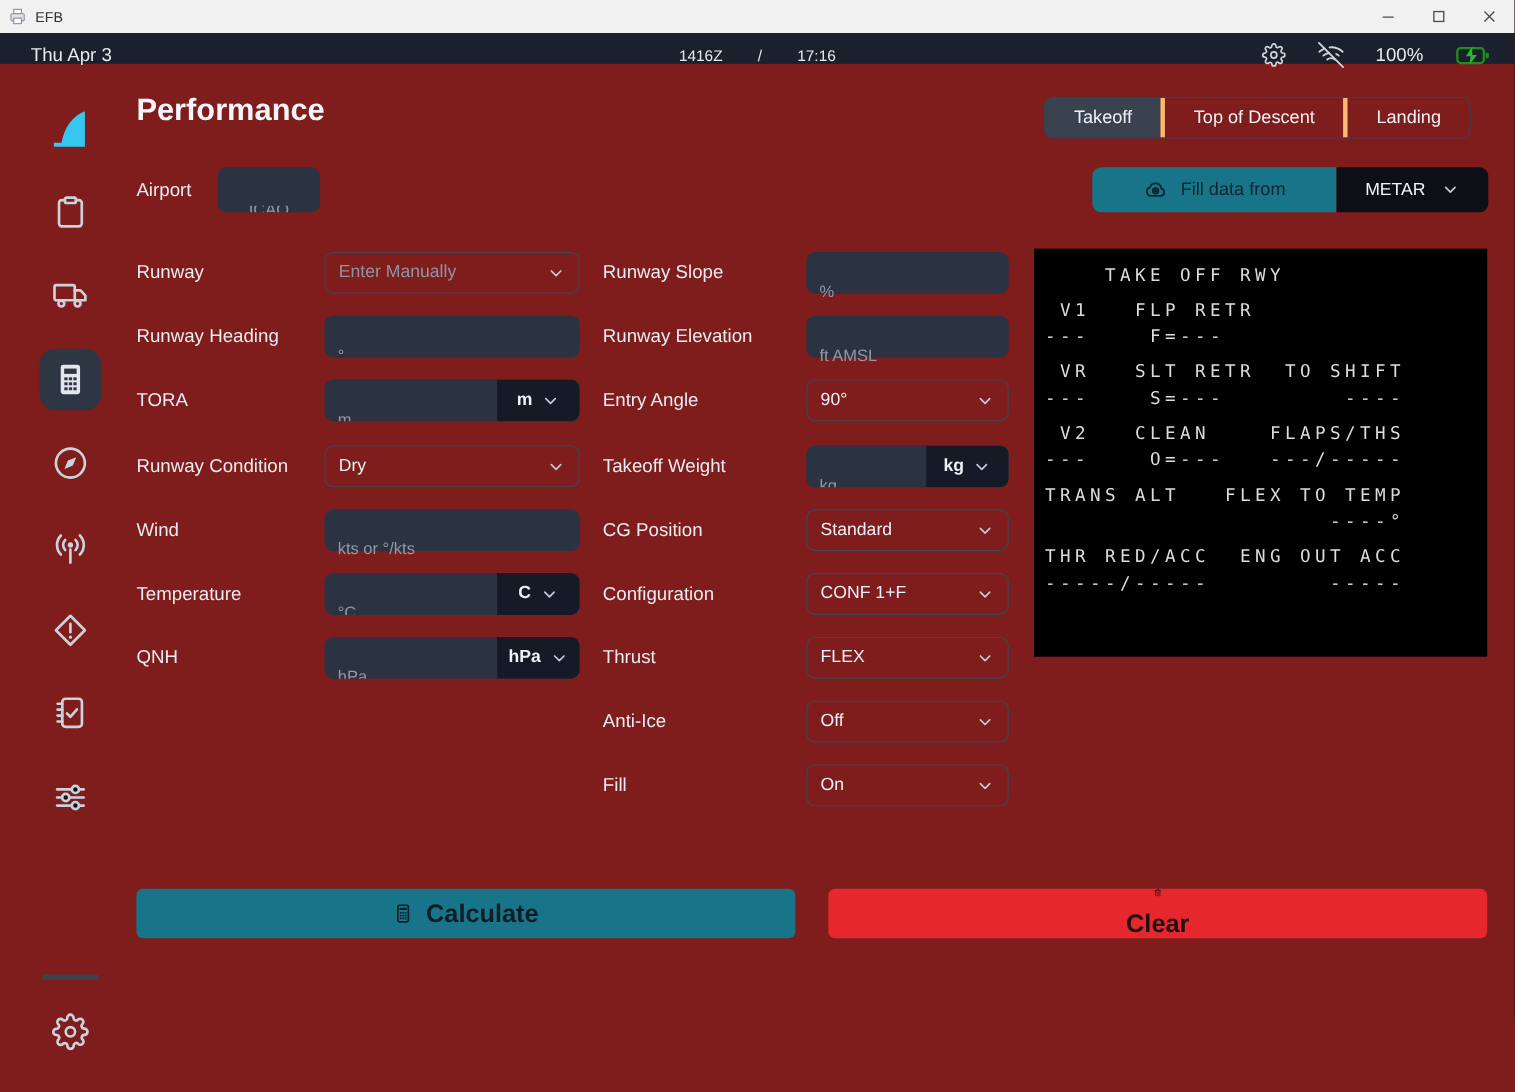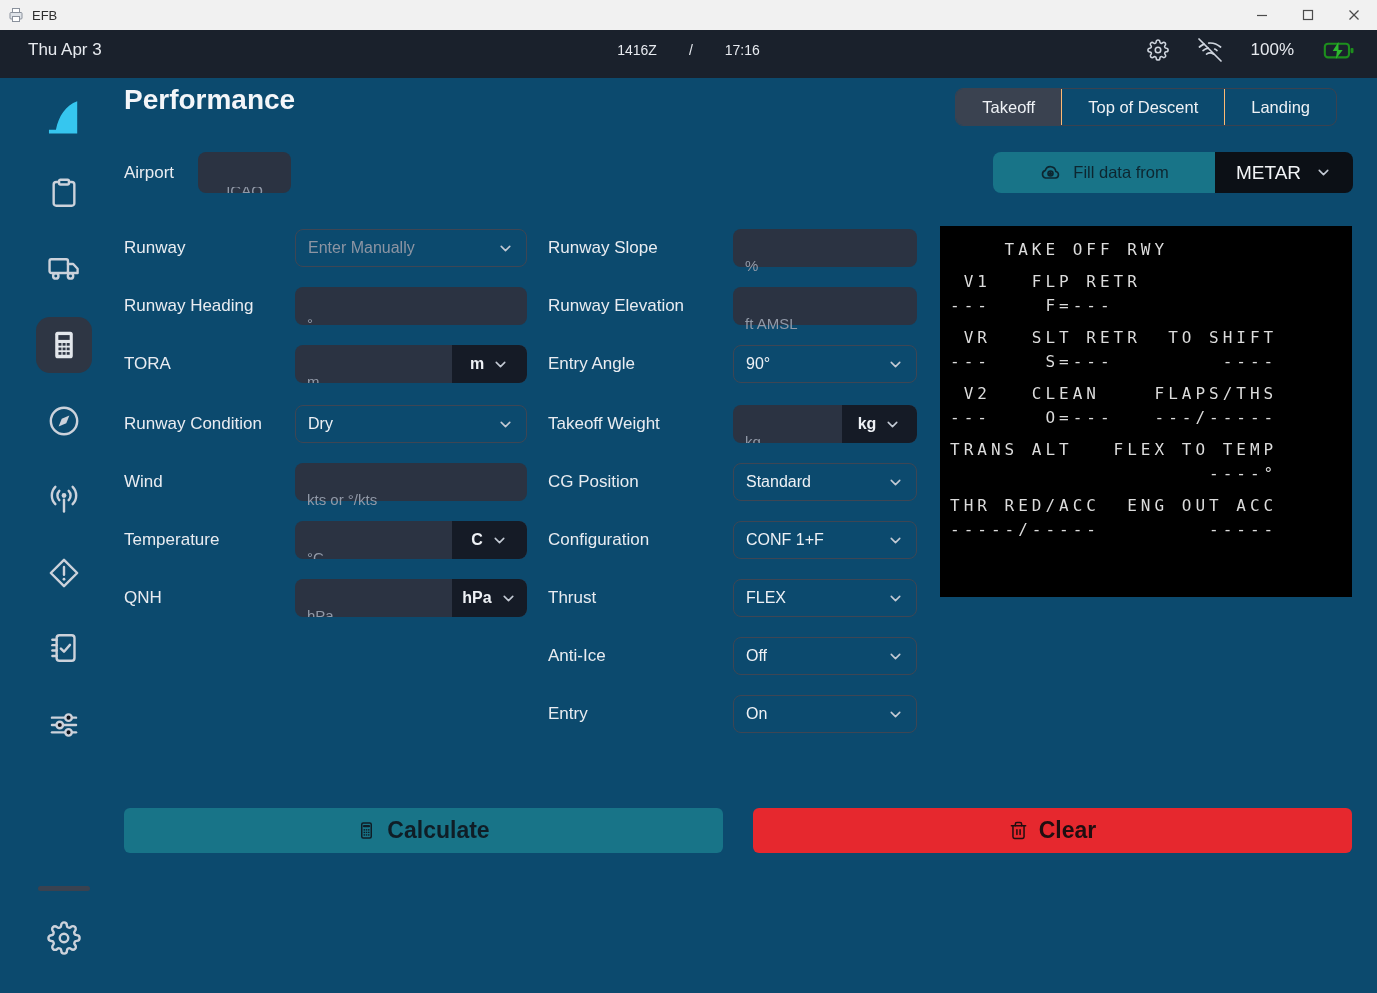--- a/index.html
+++ b/index.html
@@ -1,51 +1,51 @@
 <!DOCTYPE html>
 <html><head>
 <meta charset="utf-8">
 <style>
   * { margin:0; padding:0; box-sizing:border-box; }
   html,body { background:#0b0e14; }
   body { font-family:"Liberation Sans","DejaVu Sans",sans-serif; }
-  #app { position:relative; width:1377px; height:993px; background:#0c4a6e; overflow:hidden; }
+  #app { position:relative; width:1377px; height:993px; background:#7f1d1d; overflow:hidden; }
 
   
   .titlebar { position:absolute; top:0; left:0; width:100%; height:30px; background:#f1f1f1; display:flex; align-items:center; z-index:5; }
   .titlebar .app-icon { margin-left:8px; display:flex; }
   .titlebar .title-text { margin-left:8px; font-size:13px; color:#2f2f2f; }
   .win-controls { margin-left:auto; display:flex; height:100%; }
   .win-btn { width:46px; height:100%; display:flex; align-items:center; justify-content:center; color:#4b4b4b; cursor:pointer; }
 
   
-  .statusbar { position:absolute; top:30px; left:0; width:100%; height:48px; background:#1a212c; color:#e7eaef; }
+  .statusbar { position:absolute; top:30px; left:0; width:100%; height:28px; background:#1a212c; color:#e7eaef; }
   .sb-date { position:absolute; left:28px; top:0; height:40px; display:flex; align-items:center; font-size:17px; }
   .sb-clock { position:absolute; left:0; right:0; top:0; height:40px; display:flex; align-items:center; justify-content:center; gap:32px; font-size:14px; }
   .sb-right { position:absolute; right:22px; top:0; height:40px; display:flex; align-items:center; gap:29px; }
   .sb-pct { font-size:17px; }
 
   
   .sidebar-item { position:absolute; left:44px; width:40px; height:40px; display:flex; align-items:center; justify-content:center; color:#ccd2db; cursor:pointer; z-index:2; }
   .active-pill { position:absolute; left:36px; top:317px; width:56px; height:56px; border-radius:14px; background:#2e3644; z-index:1; }
   .side-divider { position:absolute; left:38px; top:886px; width:52px; height:5px; border-radius:3px; background:#3a4250; }
 
   
   .page-title { position:absolute; left:124px; top:84px; font-size:28px; font-weight:700; color:#f4f6f9; }
   .tab-group { position:absolute; right:40px; top:88px; height:38px; display:flex; border:1px solid #3a4250; border-radius:8px; overflow:hidden; }
   .tab { display:flex; align-items:center; justify-content:center; padding:0 26px; font-size:16.5px; color:#eef1f5; cursor:pointer; white-space:nowrap; }
   .tab.active { background:#3a4250; }
-  .tab + .tab { border-left:1px solid #fdba74; }
+  .tab + .tab { border-left:4px solid #fdba74; }
 
   
   .airport-label { position:absolute; left:124px; top:152px; height:41px; display:flex; align-items:center; font-size:17px; color:#e9ecf1; }
   .icao-box { position:absolute; left:198px; top:152px; width:93px; height:41px; background:#2b3342; border-radius:8px; display:flex; }
   .icao-box input { width:100%; text-align:center; }
   .fill-btn { position:absolute; right:162px; top:152px; width:222px; height:41px; background:#187488; border-radius:8px 0 0 8px; display:flex; align-items:center; justify-content:center; gap:11px; color:#0d2630; font-size:16.5px; font-weight:500; cursor:pointer; border:none; }
-  .metar-select { position:absolute; right:24px; top:152px; width:138px; height:41px; background:#0c1016; border-radius:0 8px 8px 0; display:flex; align-items:center; justify-content:center; gap:14px; color:#f2f4f7; font-size:19px; cursor:pointer; }
+  .metar-select { position:absolute; right:24px; top:152px; width:138px; height:41px; background:#0c1016; border-radius:0 8px 8px 0; display:flex; align-items:center; justify-content:center; gap:14px; color:#f2f4f7; font-size:16px; cursor:pointer; }
 
   
   #form-left  { position:absolute; left:124px; top:229px; width:403px; }
   #form-right { position:absolute; left:548px; top:229px; width:369px; }
   .form-row { display:flex; align-items:center; height:38px; margin-bottom:20px; }
   .form-row.group-gap { margin-top:22px; }
   .form-label { flex:0 0 171px; font-size:17px; color:#e9ecf1; }
   #form-right .form-label { flex:0 0 185px; }
   .select { flex:1; height:38px; border:1px solid #3e4654; border-radius:8px; display:flex; align-items:center; justify-content:space-between; padding:0 12px; cursor:pointer; background:transparent; }
   .select-value { font-size:16px; color:#eef1f5; }
@@ -60,21 +60,21 @@
   .iu-unit { flex:0 0 75px; background:#151b26; display:flex; align-items:center; justify-content:center; gap:8px; color:#eef1f5; font-size:16px; font-weight:600; cursor:pointer; border-radius:0 8px 8px 0; }
 
   
   .mcdu { position:absolute; left:940px; top:226px; width:412px; height:371px; background:#000; padding:12px 0 0 10px; font-family:"DejaVu Sans Mono",monospace; color:#dcdcdc; }
   .mcdu-line { white-space:pre; font-size:16px; letter-spacing:4px; line-height:24px; height:24px; }
   .mcdu-line.mcdu-gap { margin-top:8px; }
 
   
   .btn { position:absolute; top:808px; width:599px; height:45px; border-radius:6px; display:flex; align-items:center; justify-content:center; gap:11px; font-size:23px; font-weight:700; cursor:pointer; border:none; font-family:inherit; }
   .btn-calc { left:124px; background:#187488; color:#0f1d26; }
-  .btn-clear { left:753px; background:#e6282e; color:#200e10; }
+  .btn-clear { left:753px; background:#e6282e; color:#200e10;flex-direction:column; }
 </style>
 </head>
 <body>
 
 <div id="app">
 
   <div class="titlebar">
     <span class="app-icon">
       <svg width="16" height="16" viewBox="0 0 16 16" stroke="#8a919c" stroke-width="1" fill="none">
         <rect x="4.5" y="1.5" width="7" height="4" fill="#ffffff"></rect>
@@ -398,21 +398,21 @@
       <div class="form-row">
         <div class="form-label">Anti-Ice</div>
         <div class="select">
           <span class="select-value">Off</span>
           <svg class="chev" width="17" height="17" viewBox="0 0 24 24" fill="none" stroke="currentColor" stroke-width="2.2" stroke-linecap="round" stroke-linejoin="round">
             <polyline points="6 9 12 15 18 9"></polyline>
           </svg>
         </div>
       </div>
       <div class="form-row">
-        <div class="form-label">Entry</div>
+        <div class="form-label">Fill</div>
         <div class="select">
           <span class="select-value">On</span>
           <svg class="chev" width="17" height="17" viewBox="0 0 24 24" fill="none" stroke="currentColor" stroke-width="2.2" stroke-linecap="round" stroke-linejoin="round">
             <polyline points="6 9 12 15 18 9"></polyline>
           </svg>
         </div>
       </div>
     </div>
 
   <div class="mcdu" id="mcdu">

